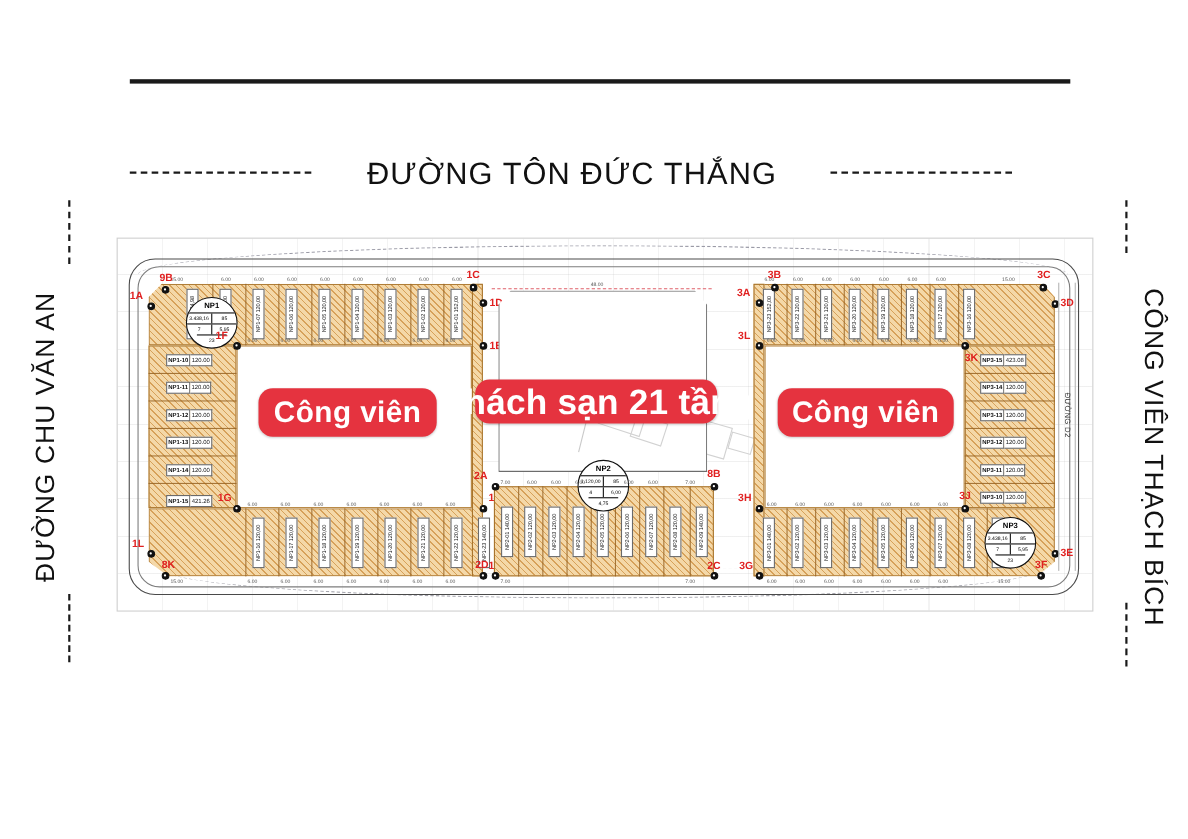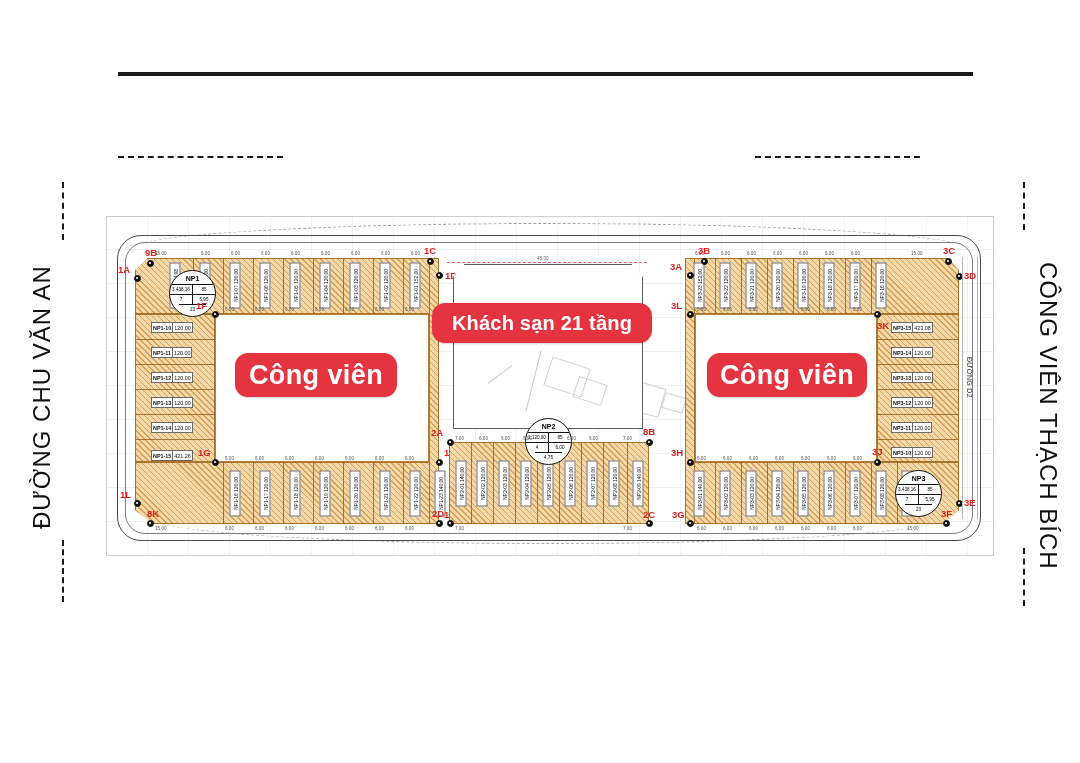--- a/index.html
+++ b/index.html
@@ -160,21 +160,21 @@
   }
 
   
   .badge{
     position:absolute;background:#e5333f;border-radius:13px;
     display:flex;align-items:center;justify-content:center;
     color:#fff;font-weight:700;white-space:nowrap;
     box-shadow:0 1px 2px rgba(0,0,0,.18);
   }
   .badge.park{font-size:27px;letter-spacing:.4px;}
-  .badge.hotel{font-size:20px;letter-spacing:.2px;}
+  .badge.hotel{font-size:32px;letter-spacing:.2px;margin-top:42px;}
 
   
   .hotel-plot{
     position:absolute;border:1.3px solid #5d5d5d;box-sizing:border-box;
     background:#fff;
   }
   .redline{
     position:absolute;height:0;border-top:1px dashed #e0606a;
   }
   .faint-line{position:absolute;background:#c9c9c9;}
@@ -194,20 +194,21 @@
   }
 </style>
 </head>
 <body>
 
 <div id="stage">
 
   <div class="top-rule"></div>
 
   <div class="dash-h left"></div>
+  <div class="road-title-top">ĐƯỜNG TÔN ĐỨC THẮNG</div>
   <div class="dash-h right"></div>
 
   <div class="dash-v l1"></div>
   <div class="road-title-v left">ĐƯỜNG CHU VĂN AN</div>
   <div class="dash-v l2"></div>
 
   <div class="dash-v r1"></div>
   <div class="road-title-v right">CÔNG VIÊN THẠCH BÍCH</div>
   <div class="dash-v r2"></div>
 

